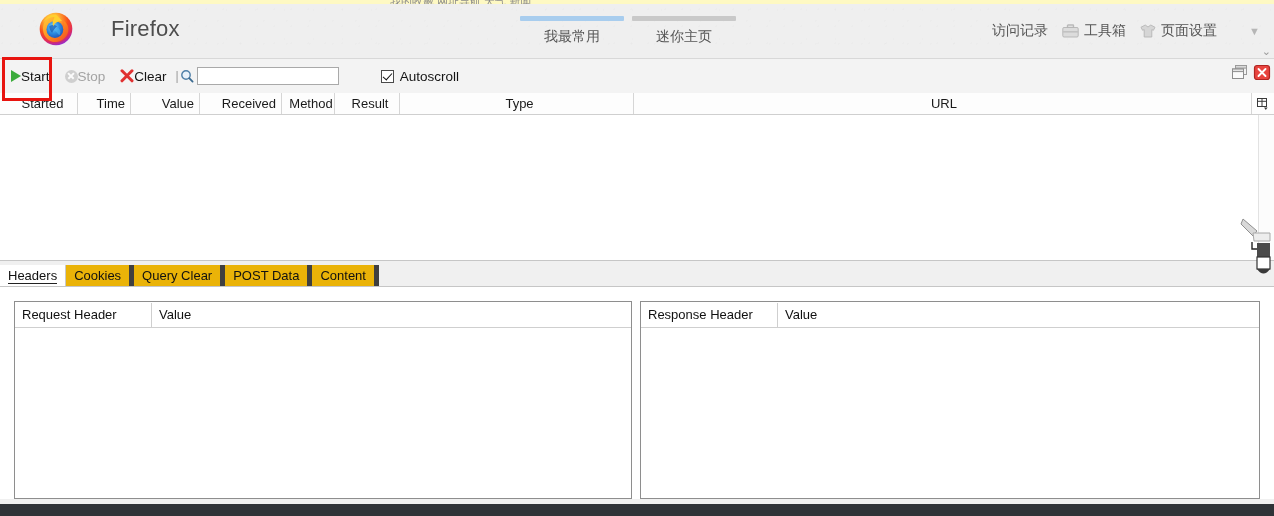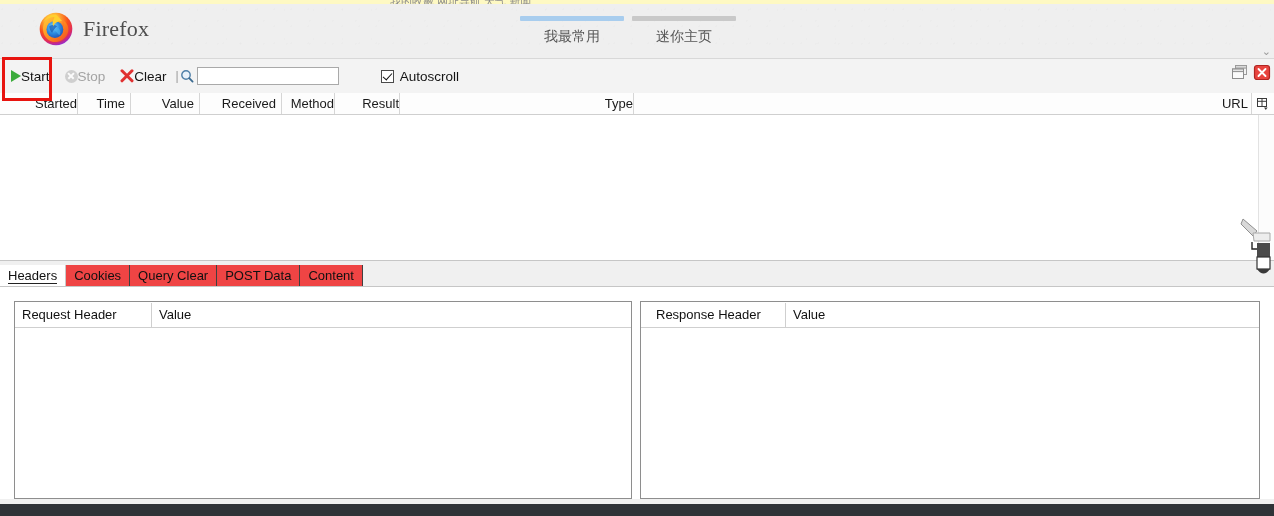--- a/index.html
+++ b/index.html
@@ -56,21 +56,22 @@
     left: 38px; top: 7px;
     display: flex;
     align-items: center;
     gap: 9px;
   }
   .ff-logo { width: 36px; height: 36px; display: block; }
   .ff-wordmark {
     font-size: 22px;
     color: #4d4d4d;
     letter-spacing: .2px;
-    font-family: Liberation Serif, serif;
+    font-family: Liberation Sans, sans-serif;
+    margin-left: 28px;
   }
 
   
   .nav-tabs {
     position: absolute;
     left: 520px; top: 12px;
     display: flex;
     gap: 8px;
   }
   .nav-tab {
@@ -232,21 +233,21 @@
     font-size: 13px;
     color: #1a1a1a;
     border-right: 1px solid #d6d6d6;
     box-sizing: border-box;
     padding-right: 5px;
     white-space: nowrap;
     overflow: hidden;
     cursor: default;
   }
   .gh-cell.ralign { text-align: right; }
-  .gh-cell.lalign { text-align: right; padding-left: 6px; padding-right: 0; }
+  .gh-cell.lalign { text-align: center; padding-left: 6px; padding-right: 0; }
   .col-chooser {
     position: absolute;
     right: 0; top: 0;
     width: 22px; height: 21px;
     border-left: 1px solid #d6d6d6;
     display: flex;
     align-items: center;
     justify-content: center;
     cursor: default;
   }
@@ -287,22 +288,22 @@
     box-sizing: border-box;
     display: flex;
     align-items: center;
   }
   .dtab {
     height: 21px;
     line-height: 21px;
     padding: 0 8px;
     font-size: 13px;
     color: #111;
-    background: #ef4444;
-    border-right: 1px solid #404040;
+    background: #eab308;
+    border-right: 5px solid #404040;
     box-sizing: border-box;
     cursor: default;
     white-space: nowrap;
   }
   .dtab.active {
     background: #ffffff;
     border-right: 1px solid #c9c9c9;
   }
   .dtab.active .u {
     border-bottom: 1px solid #222;
@@ -426,20 +427,44 @@
       <div class="nav-tab active">
         <div class="bar"></div>
         <div class="lbl">我最常用</div>
       </div>
       <div class="nav-tab">
         <div class="bar"></div>
         <div class="lbl">迷你主页</div>
       </div>
     </div>
 
+    <div class="nav-right">
+      <div class="item">
+        <span>访问记录</span>
+      </div>
+      <div class="item">
+        <span>
+          <svg class="ico-briefcase" width="17" height="14" viewBox="0 0 17 14" xmlns="http://www.w3.org/2000/svg">
+            <rect x="5.5" y="1" width="6" height="2.5" rx="0.6" fill="none" stroke="#b9b9b9" stroke-width="1.4"></rect>
+            <rect x="0.8" y="3.5" width="15.4" height="9.5" rx="1.2" fill="#dcdcdc" stroke="#b3b3b3" stroke-width="0.9"></rect>
+            <rect x="0.8" y="7" width="15.4" height="1.6" fill="#c2c2c2"></rect>
+          </svg>
+        </span>
+        <span>工具箱</span>
+      </div>
+      <div class="item">
+        <span>
+          <svg class="ico-shirt" width="16" height="14" viewBox="0 0 16 14" xmlns="http://www.w3.org/2000/svg">
+            <path d="M5.2 1 L8 3 L10.8 1 L15 3.3 L13.4 6.3 L11.8 5.6 L11.8 13 L4.2 13 L4.2 5.6 L2.6 6.3 L1 3.3 Z" fill="#d6d6d6" stroke="#b5b5b5" stroke-width="0.9" stroke-linejoin="round"></path>
+          </svg>
+        </span>
+        <span>页面设置</span>
+      </div>
+      <span class="caret-down">▼</span>
+    </div>
 
     <div class="hdr-scroll-caret">⌄</div>
   </div>
 
   <div class="hw-toolbar">
 
     <div class="tb-btn" style="margin-left:6px;">
       <span class="tri-play"></span>
       <span>Start</span>
     </div>
@@ -539,21 +564,21 @@
 
     <div class="pane left">
       <div class="pane-head">
         <div class="ph-cell first" style="width:137px;">Request Header</div>
         <div class="ph-cell" style="flex:1;">Value</div>
       </div>
     </div>
 
     <div class="pane right">
       <div class="pane-head">
-        <div class="ph-cell first" style="width:137px;margin-left:8px;">Response Header</div>
+        <div class="ph-cell first" style="width:137px;">Response Header</div>
         <div class="ph-cell" style="flex:1;">Value</div>
       </div>
     </div>
   </div>
 
   <div class="cursor-art">
     <svg width="34" height="92" viewBox="0 0 34 92" xmlns="http://www.w3.org/2000/svg">
       <path d="M3 14 L17 26 L13 31 L1 19 Z" fill="#d9d9d9" stroke="#8f8f8f" stroke-width="1"></path>
       <path d="M13 28 L30 28 L30 36 L14 36 Z" fill="#ededed" stroke="#a8a8a8" stroke-width="1"></path>
       <path d="M12 37 L12 44 L17 44" fill="none" stroke="#222" stroke-width="1.4"></path>

